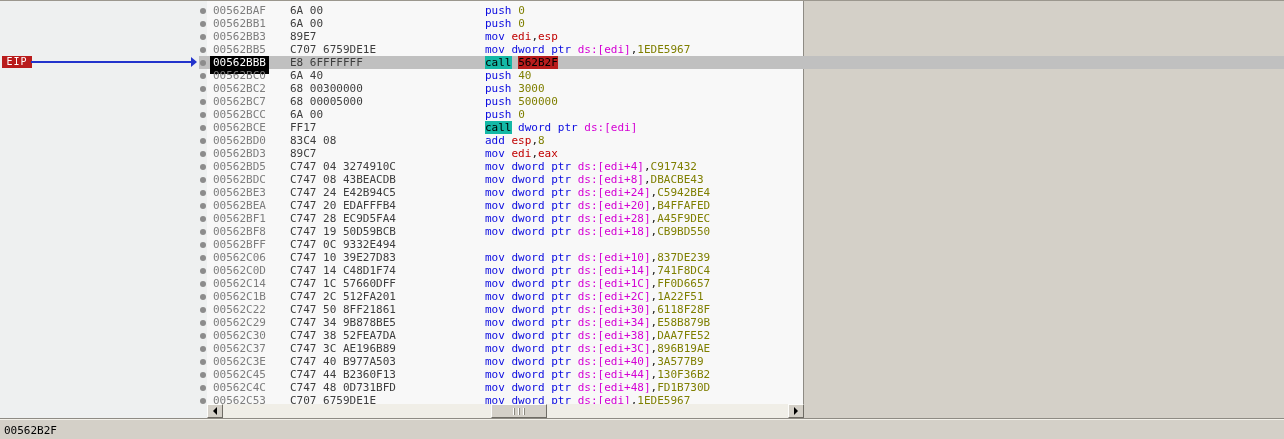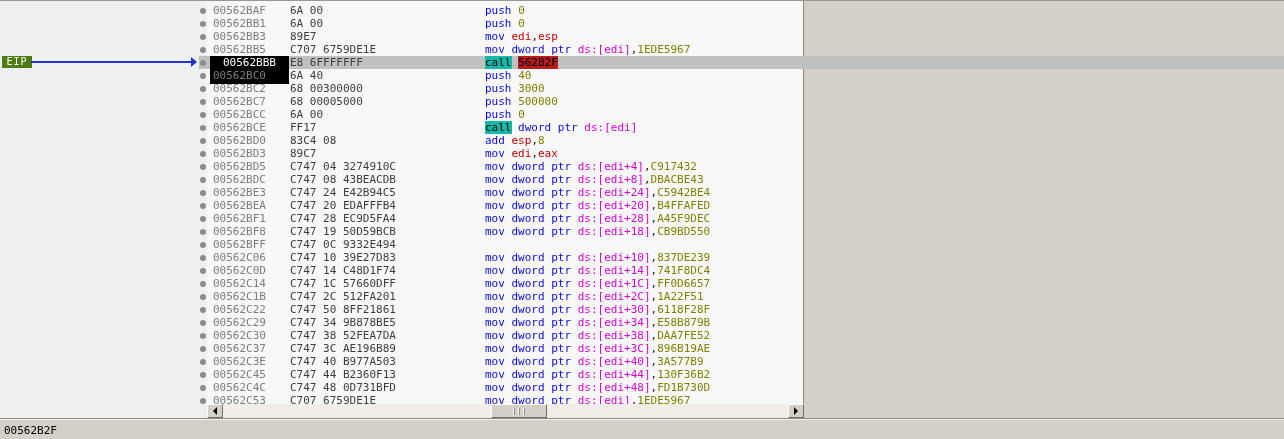--- a/index.html
+++ b/index.html
@@ -8,31 +8,31 @@
   .screen{position:relative;width:1284px;height:439px;overflow:hidden;background:#d4d0c8;
           border-top:1px solid #9b978e;font-size:11px;line-height:13px}
   .sidebar{position:absolute;left:0;top:0;width:207px;height:417px;background:#eef0f0}
   .pane{position:absolute;left:207px;top:0;width:597px;height:403px;background:#f8f8f8;border-right:1px solid #8e8b84}
   .rows{position:absolute;left:199px;top:0;width:1085px;height:403px;overflow:hidden;padding-top:3px;z-index:2}
   .row{display:flex;height:13px;white-space:pre}
   .row.current{background:#c0c0c0}
   .c-dot{width:8px;display:flex;align-items:center;justify-content:center}
   .dot{width:6px;height:6px;border-radius:50%;background:#8c8c8c}
   .c-addr{width:78px;padding-left:6px;color:#7d7d7d}
-  .row.current .addr-text{background:#000;color:#fff;display:inline-block;height:28px;padding:0 13px;margin-left:-3px}
+  .row.current .addr-text{background:#000;color:#fff;display:inline-block;height:18px;padding:0 3px;margin-left:-3px}
   .c-bytes{width:190px;padding-left:5px;color:#3d3d3d}
   .c-ins{flex:1;padding-left:10px;color:#111}
   .t-mn{color:#0b0be0}
   .t-reg{color:#c00000}
   .t-num{color:#7f7f00}
   .t-mem{color:#d400d4}
   .t-pun{color:#1a1a1a}
   .t-call{background:#14b8a6;color:#000}
   .t-dst{background:#b91c1c;color:#000}
-  .eip-chip{position:absolute;left:2px;top:55px;width:30px;height:12px;background:#4d7c0f;color:#fff;
+  .eip-chip{position:absolute;left:2px;top:55px;width:30px;height:12px;background:#b91c1c;color:#fff;
             font-size:10px;line-height:12px;text-align:center;letter-spacing:1px;z-index:3}
   .eip-line{position:absolute;left:31px;top:60px;width:160px;height:2px;background:#2233cc;z-index:3}
   .eip-head{position:absolute;left:191px;top:56px;width:0;height:0;border-left:6px solid #2233cc;
             border-top:5px solid transparent;border-bottom:5px solid transparent;z-index:3}
   .hscroll{position:absolute;left:207px;top:403px;width:597px;height:14px;background:#f0eee7;z-index:4}
   .sb-btn{position:absolute;top:0;width:16px;height:14px;background:#d4d0c8;border:1px solid;
           border-color:#fdfdfb #6f6c65 #6f6c65 #fdfdfb;display:flex;align-items:center;justify-content:center}
   .sb-left{left:0}.sb-right{right:0}
   .tri-left{width:0;height:0;border:4px solid transparent;border-right:4px solid #000;margin-left:-4px}
   .tri-right{width:0;height:0;border:4px solid transparent;border-left:4px solid #000;margin-right:-4px}

